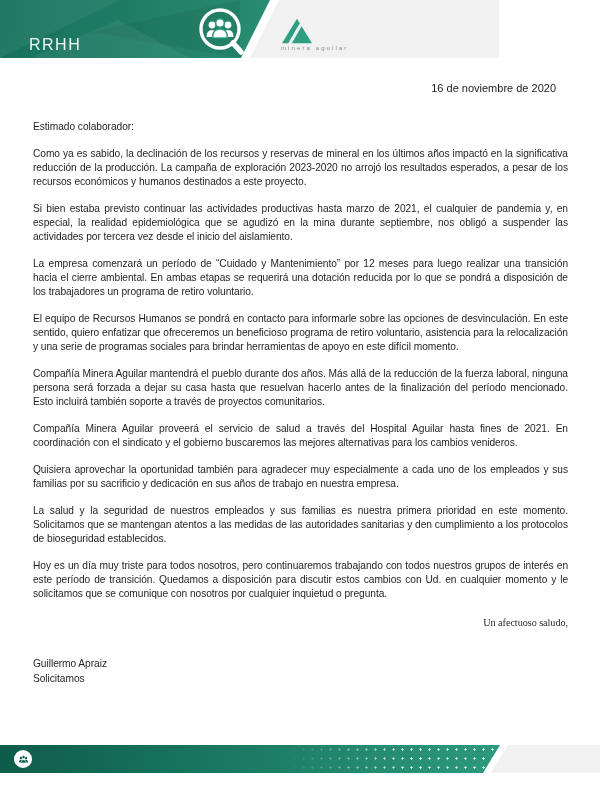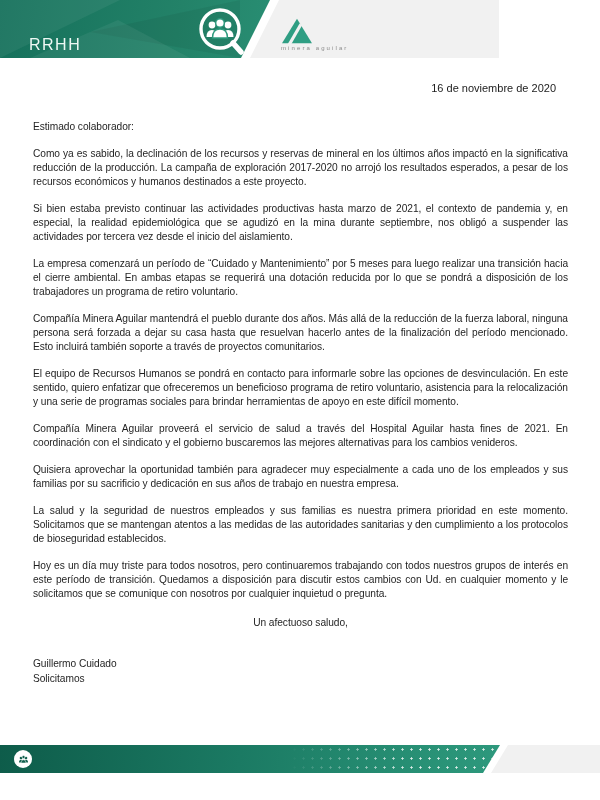--- a/index.html
+++ b/index.html
@@ -42,21 +42,21 @@
   
   .date {
     position:absolute; top:82px; right:44px; font-size:11px; color:#1c1c1c;
   }
   .letter {
     position:absolute; top:120px; left:33px; width:535px; color:#1f1f1f;
     font-size:10.2px; line-height:14px; letter-spacing:-0.05px;
   }
   .letter p { text-align:justify; margin-bottom:13px; }
   .letter .salutation { text-align:left; }
-  .letter .closing { text-align:center; margin-top:15px; margin-bottom:0; }
+  .letter .closing { text-align:right; margin-top:15px; margin-bottom:0;font-family:Liberation Serif, serif; }
   .sig-block { margin-top:27px; }
   .sig-block div { line-height:14.5px; }
 
   
   .footer { position:absolute; top:745px; left:0; width:600px; height:28px; background:#f1f1f1; }
   .footer-white-diag {
     position:absolute; top:0; left:0; width:600px; height:28px; background:#ffffff;
     clip-path:polygon(0 0, 508px 0, 491px 100%, 0 100%);
   }
   .footer-teal {
@@ -110,32 +110,32 @@
         <line x1="10" y1="34" x2="25" y2="8" stroke="#f1f1f1" stroke-width="4"></line>
       </svg>
       <div class="logo-word">minera aguilar</div>
     </div>
   </div>
 
   <div class="date">16 de noviembre de 2020</div>
 
   <div class="letter">
     <p class="salutation">Estimado colaborador:</p>
-    <p>Como ya es sabido, la declinación de los recursos y reservas de mineral en los últimos años impactó en la significativa reducción de la producción. La campaña de exploración 2017-2020 no arrojó los resultados esperados, a pesar de los recursos económicos y humanos destinados a este proyecto.</p>
-    <p>Si bien estaba previsto continuar las actividades productivas hasta marzo de 2021, el contexto de pandemia y, en especial, la realidad epidemiológica que se agudizó en la mina durante septiembre, nos obligó a suspender las actividades por tercera vez desde el inicio del aislamiento.</p>
-    <p>La empresa comenzará un período de “Cuidado y Mantenimiento” por 5 meses para luego realizar una transición hacia el cierre ambiental. En ambas etapas se requerirá una dotación reducida por lo que se pondrá a disposición de los trabajadores un programa de retiro voluntario.</p>
+    <p>Como ya es sabido, la declinación de los recursos y reservas de mineral en los últimos años impactó en la significativa reducción de la producción. La campaña de exploración 2023-2020 no arrojó los resultados esperados, a pesar de los recursos económicos y humanos destinados a este proyecto.</p>
+    <p>Si bien estaba previsto continuar las actividades productivas hasta marzo de 2021, el cualquier de pandemia y, en especial, la realidad epidemiológica que se agudizó en la mina durante septiembre, nos obligó a suspender las actividades por tercera vez desde el inicio del aislamiento.</p>
+    <p>La empresa comenzará un período de “Cuidado y Mantenimiento” por 12 meses para luego realizar una transición hacia el cierre ambiental. En ambas etapas se requerirá una dotación reducida por lo que se pondrá a disposición de los trabajadores un programa de retiro voluntario.</p>
+    <p>El equipo de Recursos Humanos se pondrá en contacto para informarle sobre las opciones de desvinculación. En este sentido, quiero enfatizar que ofreceremos un beneficioso programa de retiro voluntario, asistencia para la relocalización y una serie de programas sociales para brindar herramientas de apoyo en este difícil momento.</p>
     <p>Compañía Minera Aguilar mantendrá el pueblo durante dos años. Más allá de la reducción de la fuerza laboral, ninguna persona será forzada a dejar su casa hasta que resuelvan hacerlo antes de la finalización del período mencionado. Esto incluirá también soporte a través de proyectos comunitarios.</p>
-    <p>El equipo de Recursos Humanos se pondrá en contacto para informarle sobre las opciones de desvinculación. En este sentido, quiero enfatizar que ofreceremos un beneficioso programa de retiro voluntario, asistencia para la relocalización y una serie de programas sociales para brindar herramientas de apoyo en este difícil momento.</p>
     <p>Compañía Minera Aguilar proveerá el servicio de salud a través del Hospital Aguilar hasta fines de 2021. En coordinación con el sindicato y el gobierno buscaremos las mejores alternativas para los cambios venideros.</p>
     <p>Quisiera aprovechar la oportunidad también para agradecer muy especialmente a cada uno de los empleados y sus familias por su sacrificio y dedicación en sus años de trabajo en nuestra empresa.</p>
     <p>La salud y la seguridad de nuestros empleados y sus familias es nuestra primera prioridad en este momento. Solicitamos que se mantengan atentos a las medidas de las autoridades sanitarias y den cumplimiento a los protocolos de bioseguridad establecidos.</p>
     <p>Hoy es un día muy triste para todos nosotros, pero continuaremos trabajando con todos nuestros grupos de interés en este período de transición. Quedamos a disposición para discutir estos cambios con Ud. en cualquier momento y le solicitamos que se comunique con nosotros por cualquier inquietud o pregunta.</p>
     <p class="closing">Un afectuoso saludo,</p>
     <div class="sig-block">
-      <div>Guillermo Cuidado</div>
+      <div>Guillermo Apraiz</div>
       <div>Solicitamos</div>
     </div>
   </div>
 
   <div class="footer">
     <div class="footer-white-diag"></div>
     <div class="footer-teal">
       <div class="footer-dots"></div>
     </div>
     <div class="footer-badge">

